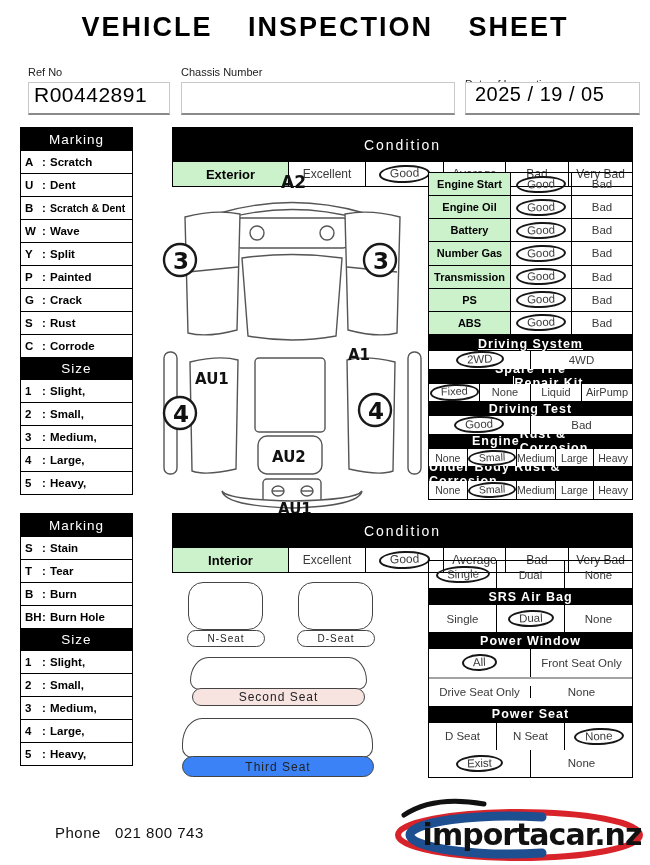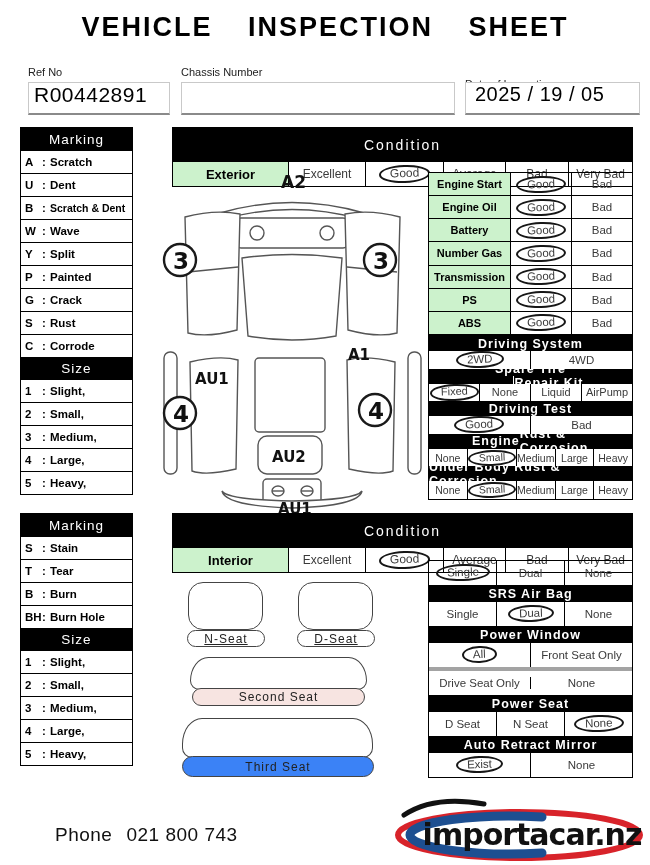--- a/index.html
+++ b/index.html
@@ -59,26 +59,26 @@
   .hd2 { display:flex;flex-direction:column; }
   .hd2 > div { flex:1; border-left:1px solid #fff; }
   .hd2 > div:first-child { border-left:none; }
 
   .circled { display:inline-block; border:2.5px solid #161616; border-radius:50%;
              padding:0 9px 1px 9px; transform:rotate(-2deg); line-height:1.05; }
 
   
   .seatback { border:1.6px solid #444; border-radius:15px; background:#fff; }
   .pill { border:1.4px solid #444; border-radius:9px; background:#fff; display:flex;
-          align-items:center; justify-content:center; font-size:12px; color:#222; letter-spacing:1px;text-decoration:underline; }
+          align-items:center; justify-content:center; font-size:10px; color:#222; letter-spacing:1px; }
   .bench { border:1.6px solid #444; background:#fff; border-radius:20px 20px 10px 10px / 26px 26px 10px 10px; }
   .bench-pill { border:1.6px solid #444; border-radius:11px; display:flex; align-items:center;
                 justify-content:center; font-size:12px; color:#222; letter-spacing:1px; }
 
-  .phone { font-size:19px; color:#111; letter-spacing:0.5px; }
+  .phone { font-size:15px; color:#111; letter-spacing:0.5px; }
   .phone .num { margin-left:14px; }
 
   svg text { font-family:"DejaVu Sans", sans-serif; }
 </style>
 </head>
 <body>
 
 <div class="sheet">
 
   <div class="abs title">VEHICLE INSPECTION SHEET</div>
@@ -307,21 +307,21 @@
       <div class="check-opt">
           <span class="circled">Good</span>
         </div>
       <div class="check-opt">
           <span>Bad</span>
         </div>
     </div>
   </div>
 
   <div class="abs stack" style="left:428px; top:335px; width:205px; height:165px;">
-    <div class="sec-hd" style="height:15px;">Driving System</div>
+    <div class="sec-hd" style="height:15px;text-decoration:underline;">Driving System</div>
     <div class="opt-row">
       <div class="opt-cell">
           <span class="circled">2WD</span>
         </div>
       <div class="opt-cell">
           <span>4WD</span>
         </div>
     </div>
     <div class="sec-hd hd2" style="height:15px; padding:0;">
       <div style="display:flex;align-items:center;justify-content:center;">Spare Tire</div>
@@ -500,41 +500,40 @@
     </div>
     <div class="sec-hd" style="height:17px;">Power Window</div>
     <div class="opt-row">
       <div class="opt-cell">
           <span class="circled">All</span>
         </div>
       <div class="opt-cell">
           <span>Front Seat Only</span>
         </div>
     </div>
-    <div class="opt-row" style="border-top:4px solid #a3a3a3;align-items:center;">
+    <div class="opt-row" style="border-top:2px solid #a3a3a3;align-items:center;">
       <div class="opt-cell">
           <span>Drive Seat Only</span>
         </div>
       <div class="opt-cell">
           <span>None</span>
         </div>
     </div>
     <div class="sec-hd" style="height:17px;">Power Seat</div>
     <div class="opt-row">
       <div class="opt-cell">
           <span>D Seat</span>
         </div>
       <div class="opt-cell">
           <span>N Seat</span>
         </div>
       <div class="opt-cell">
           <span class="circled">None</span>
         </div>
     </div>
-    <div class="sec-hd" style="height:17px;">Auto Retract Mirror</div>
     <div class="opt-row">
       <div class="opt-cell">
           <span class="circled">Exist</span>
         </div>
       <div class="opt-cell">
           <span>None</span>
         </div>
     </div>
   </div>
 

